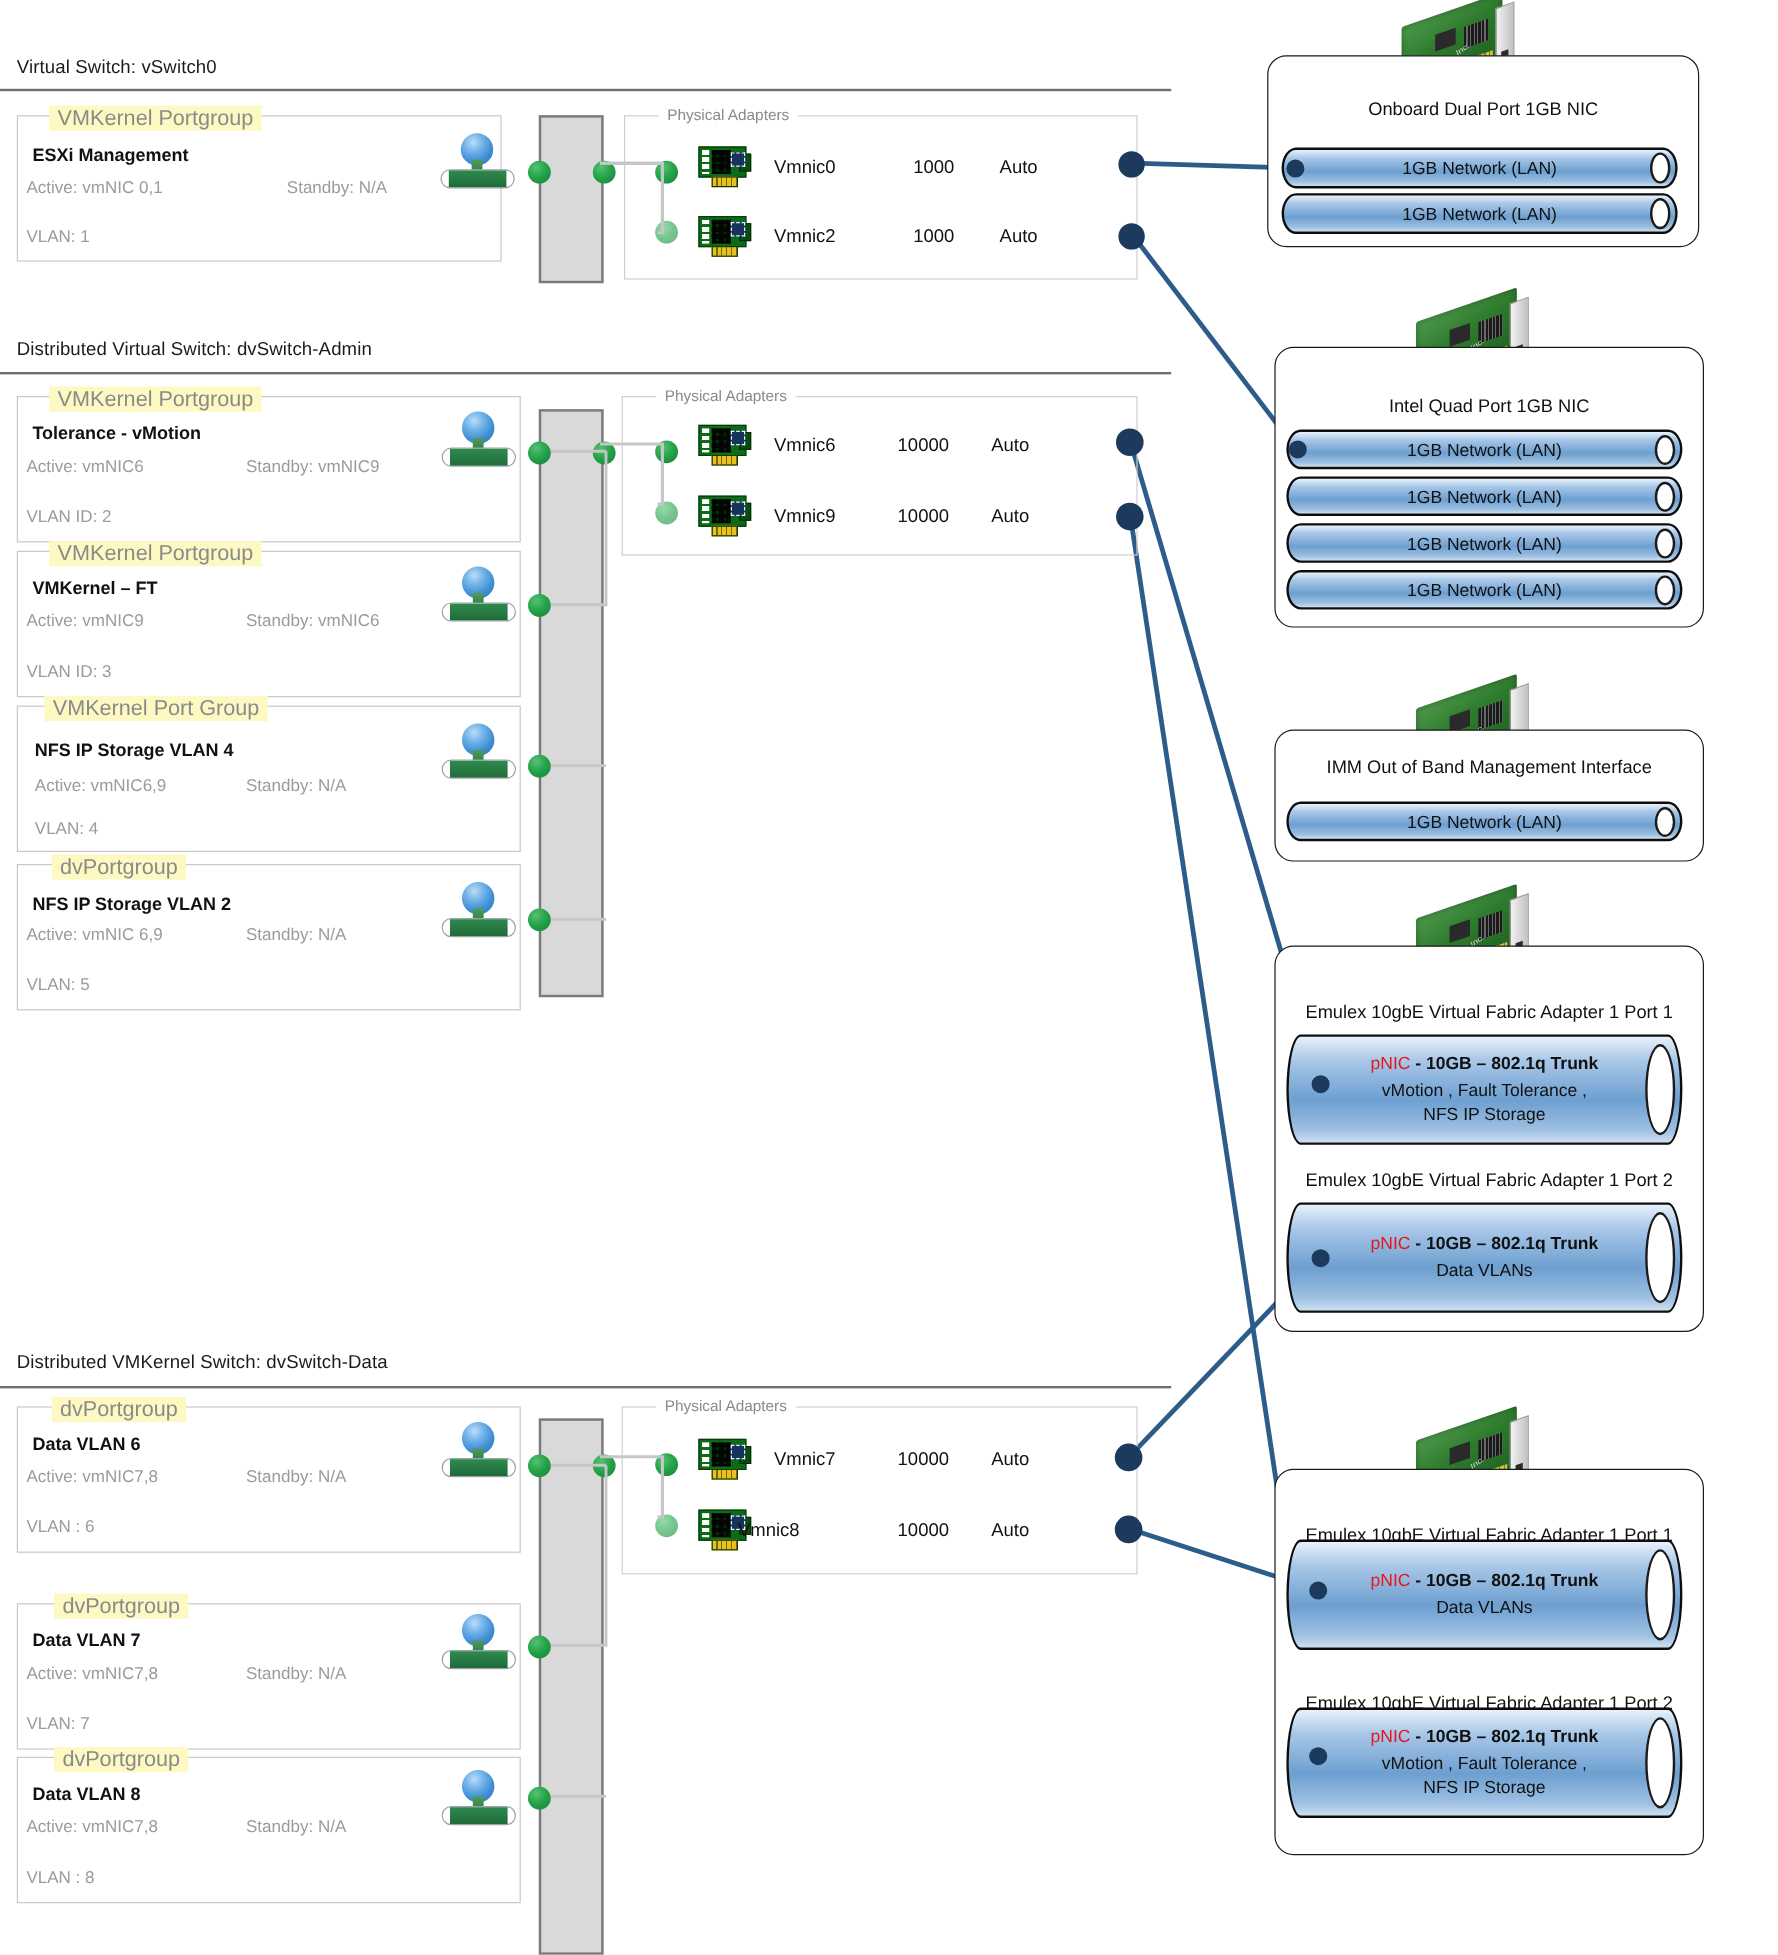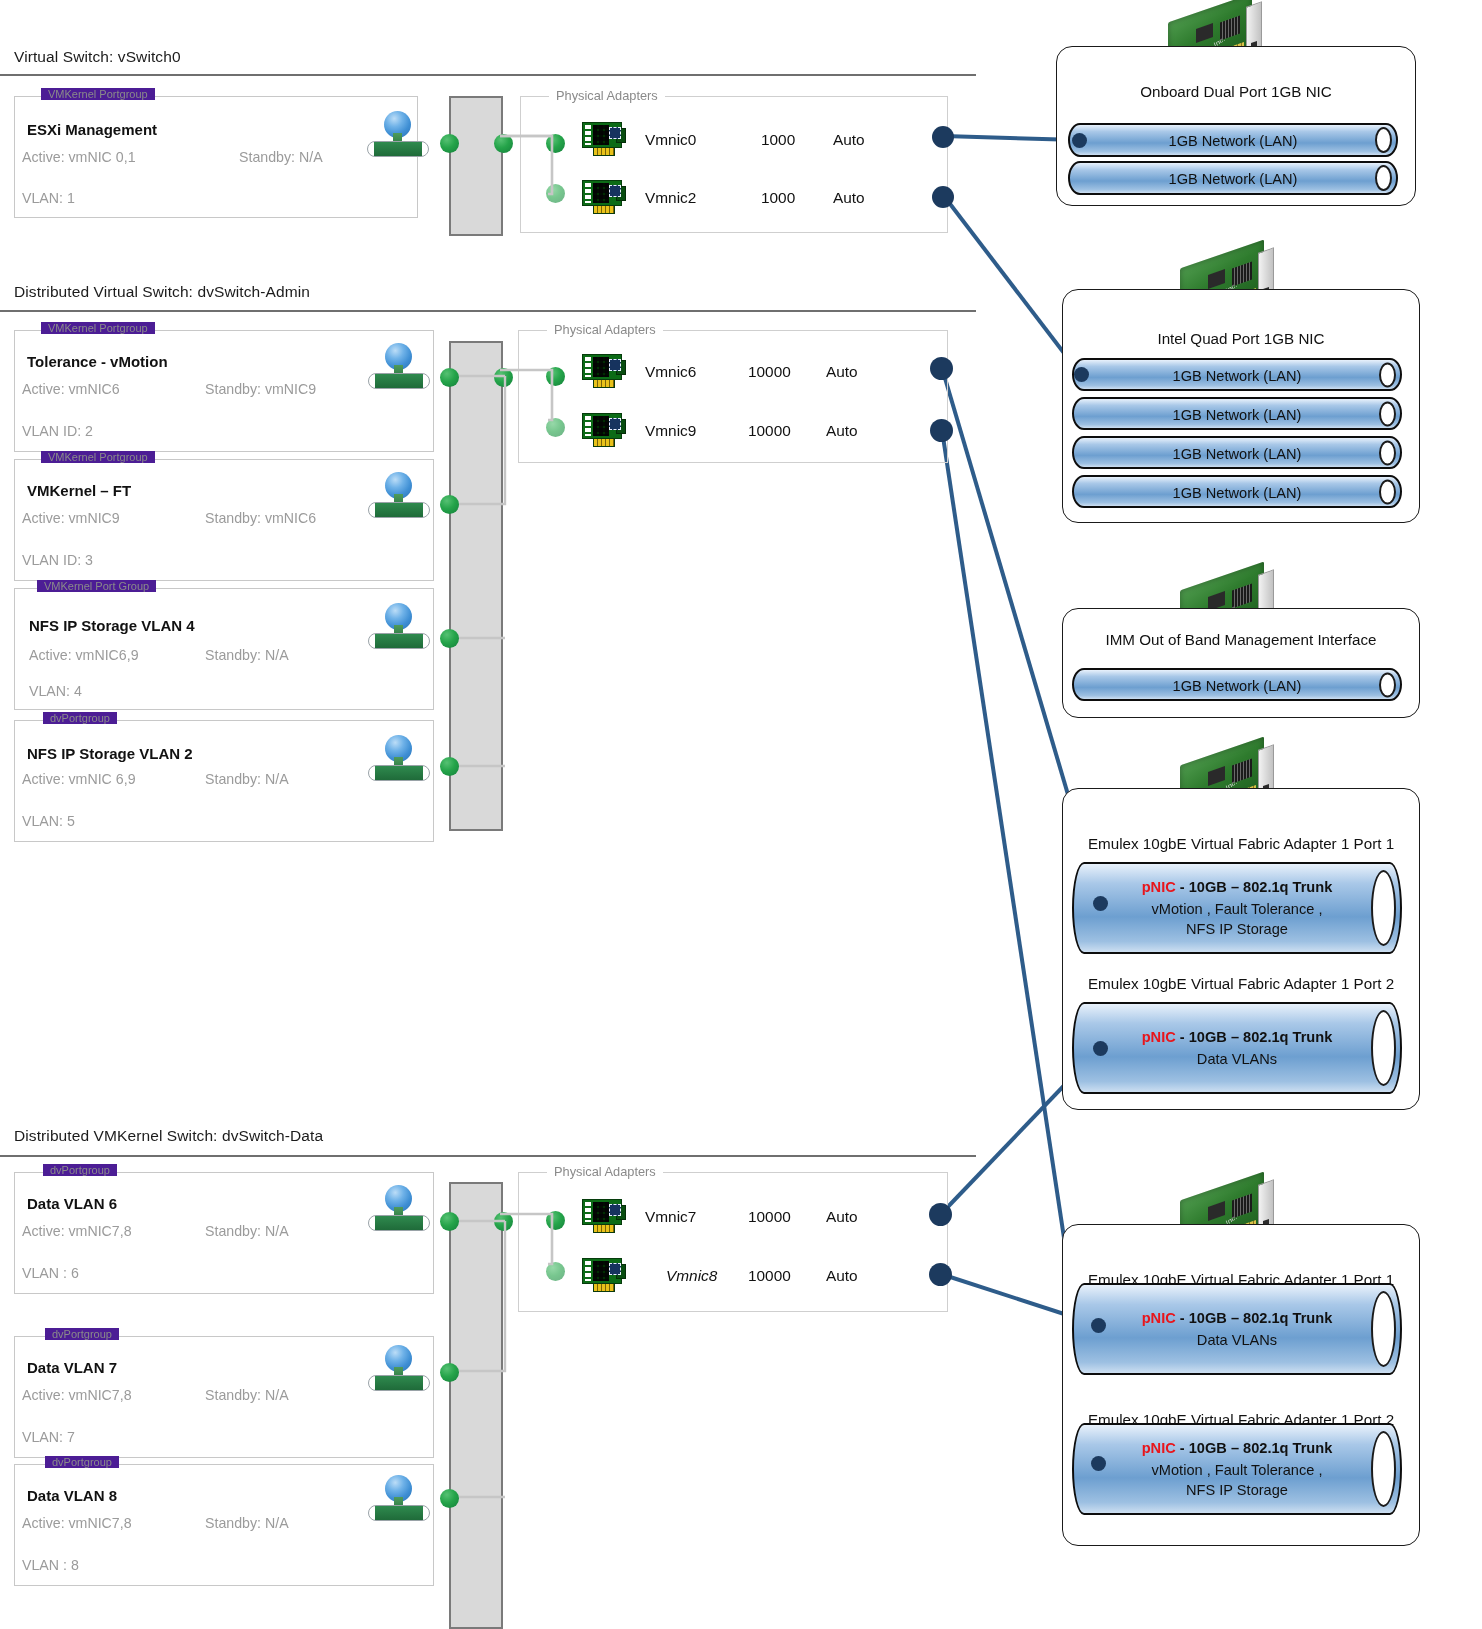--- a/index.html
+++ b/index.html
@@ -6,22 +6,22 @@
   body{width:1482px;height:1629px;position:relative;overflow:hidden;
        font-family:"Liberation Sans",sans-serif;color:#000;}
   .abs{position:absolute;}
 
   
   .sw-title{font-size:15.5px;color:#1b1b1b;letter-spacing:.1px;}
   .sw-rule{border-top:2.6px solid #6f6f6f;}
 
   
   .pg{position:absolute;border:1px solid #c8c8c8;background:#fff;box-sizing:border-box;}
-  .pg-legend{position:absolute;top:-9px;left:26px;background:#4c1d95;padding:0 7px;
-             font-size:11px;color:#8a8a8a;white-space:nowrap;text-align:center;}
+  .pg-legend{position:absolute;top:-9px;left:26px;background:#fef9c3;padding:0 7px;
+             font-size:18px;color:#8a8a8a;white-space:nowrap;text-align:center;}
   .pg-name{position:absolute;font-size:15px;font-weight:bold;color:#111;white-space:nowrap;}
   .pg-active{position:absolute;font-size:14.2px;color:#9b9b9b;white-space:nowrap;}
   .pg-standby{position:absolute;font-size:14.2px;color:#9b9b9b;white-space:nowrap;}
   .pg-vlan{position:absolute;font-size:14.2px;color:#9b9b9b;white-space:nowrap;}
 
   
   .vmk{position:absolute;width:62px;height:46px;}
   .vmk .ball{position:absolute;left:17px;top:0;width:27px;height:27px;border-radius:50%;
      background:radial-gradient(circle at 38% 28%, #bcddf7 0%, #6fb2e8 32%, #3f8fd4 62%, #2b6fb4 100%);}
   .vmk .stem{position:absolute;left:26px;top:22px;width:9px;height:11px;
@@ -88,21 +88,21 @@
   .pci .wm{position:absolute;left:10px;top:48px;font-size:7px;color:#d8d8d8;
      transform:skewY(-19deg) rotate(-19deg);white-space:nowrap;}
 
   
   .cyl{position:absolute;border:2px solid #0d0d0d;border-radius:12px/50%;box-sizing:border-box;
      background:linear-gradient(180deg,#e8f1fb 0%,#a9c8e8 22%, #6d9fd0 60%, #9dc0e2 88%, #cddff1 100%);}
   .cyl .cap{position:absolute;right:4px;top:50%;transform:translateY(-50%);
      background:#ffffff;border:2px solid #1b1b1b;border-radius:50%;box-sizing:border-box;}
   .cyl-txt{position:absolute;left:0;width:100%;text-align:center;font-size:14.6px;color:#111;
      line-height:1.28;}
-  .pnic{color:#e8151b;font-weight:bold;text-align:center;}
+  .pnic{color:#e8151b;font-weight:normal;text-align:center;}
   .bold{font-weight:bold;}
 
   
   #wires{position:absolute;left:0;top:0;width:1482px;height:1629px;pointer-events:none;}
 </style>
 </head>
 <body>
 
 <svg id="wires">
 
@@ -354,21 +354,21 @@
   <div class="board"></div>
     <div class="tab"></div>
     <div class="leds"></div>
     <div class="grid"></div>
     <div class="chip"></div>
     <div class="conn"></div>
 </div>
 <span class="pa-label abs" style="left:645px;top:1208px;">Vmnic7</span>
 <span class="pa-label abs" style="left:748px;top:1208px;">10000</span>
 <span class="pa-label abs" style="left:826px;top:1208px;">Auto</span>
-<span class="pa-label abs" style="left:666px;top:1267px;font-style:italic;">Vmnic8</span>
+<span class="pa-label abs" style="left:615px;top:1267px;">Vmnic8</span>
 <span class="pa-label abs" style="left:748px;top:1267px;">10000</span>
 <span class="pa-label abs" style="left:826px;top:1267px;">Auto</span>
 <svg class="abs" style="left:490px;top:1198px;width:110px;height:90px;">
   <path d="M10 16 H62 V66 H58" fill="none" stroke="#c6c6c6" stroke-width="2.6"></path>
 </svg>
 <div class="abs" style="left:929px;top:1203px;width:23px;height:23px;border-radius:50%;background:#1c3a5e;"></div>
 <div class="abs" style="left:929px;top:1263px;width:23px;height:23px;border-radius:50%;background:#1c3a5e;"></div>
 
 <div class="pci" style="left:1168px;top:2px;">
   <div class="pcb"></div>

